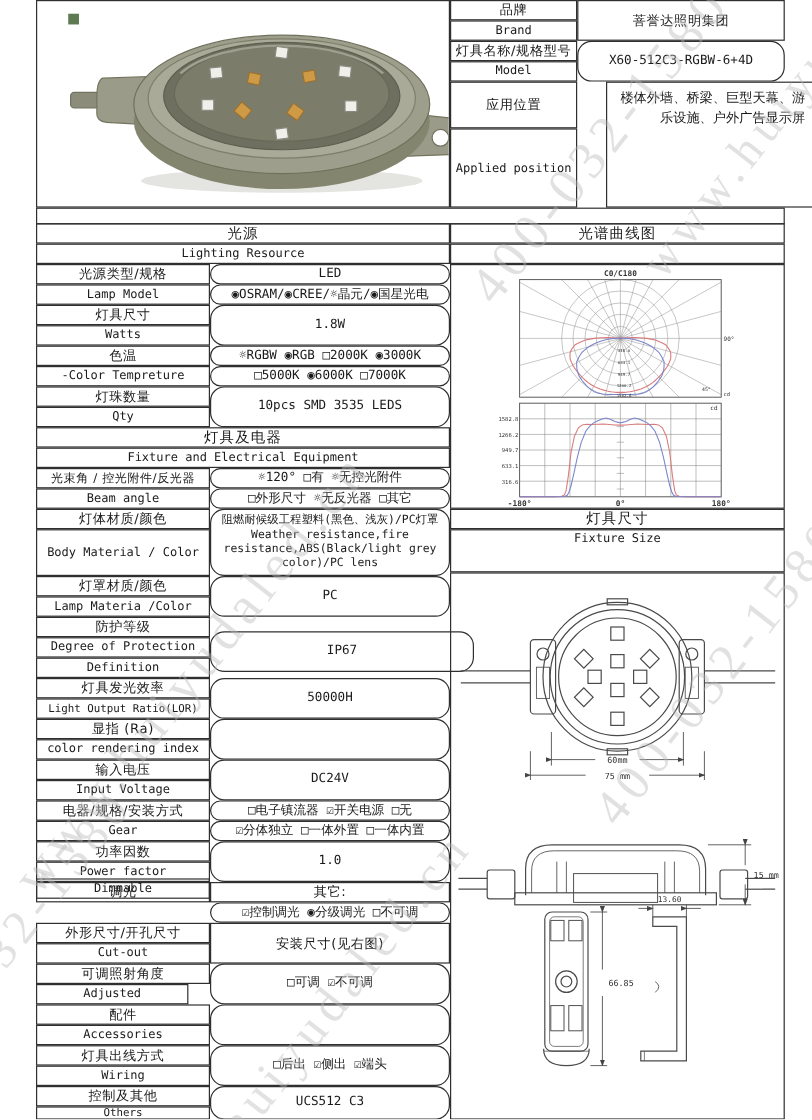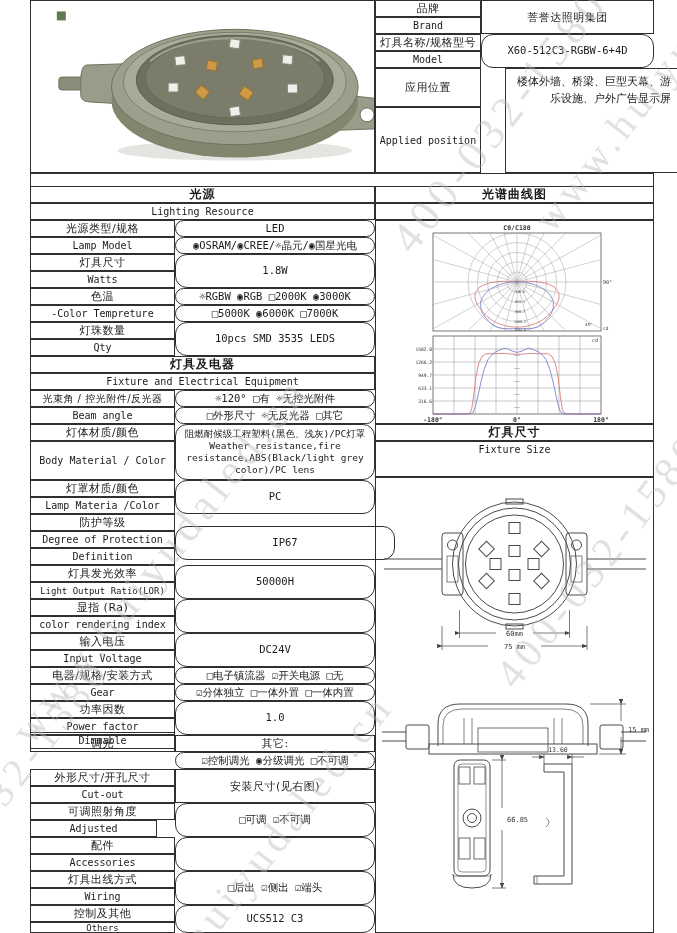--- a/index.html
+++ b/index.html
@@ -3,21 +3,21 @@
 <meta charset="utf-8">
 <style>
   html,body{margin:0;padding:0;background:#fff;}
   #page{position:relative;width:677px;height:933px;background:#fff;overflow:hidden;
         font-family:"DejaVu Sans",sans-serif;color:#1a1a1a;}
   .c{position:absolute;border:1px solid #2f2f2f;box-sizing:border-box;display:flex;
      align-items:center;justify-content:center;text-align:center;overflow:hidden;background:transparent;}
   .cn{font-size:11px;letter-spacing:.5px;}
   .en{font-family:"DejaVu Sans Mono","Liberation Mono",monospace;font-size:10px;}
   .val{font-family:"DejaVu Sans Mono","Liberation Mono",monospace;font-size:10.5px;line-height:1.25;padding:0 3px;border-radius:12px;}
-  .hd{font-weight:bold;font-size:12px;letter-spacing:1px;}
+  .hd{font-weight:normal;font-size:12px;letter-spacing:1px;}
   .topleft{align-items:flex-start;justify-content:flex-start;text-align:right;padding:4px 6px;line-height:1.55;font-size:11px;margin-left:24px;}
   .topcenter{align-items:flex-start;padding-top:2px;}
   .wm{position:absolute;z-index:6;pointer-events:none;white-space:nowrap;
       font-family:"Liberation Serif","DejaVu Serif",serif;color:#b9b9b9;opacity:.42;letter-spacing:6px;}
   svg text{font-family:"DejaVu Sans Mono","Liberation Mono",monospace;fill:#333;}
 </style>
 </head>
 <body>
 
 <div id="page">

